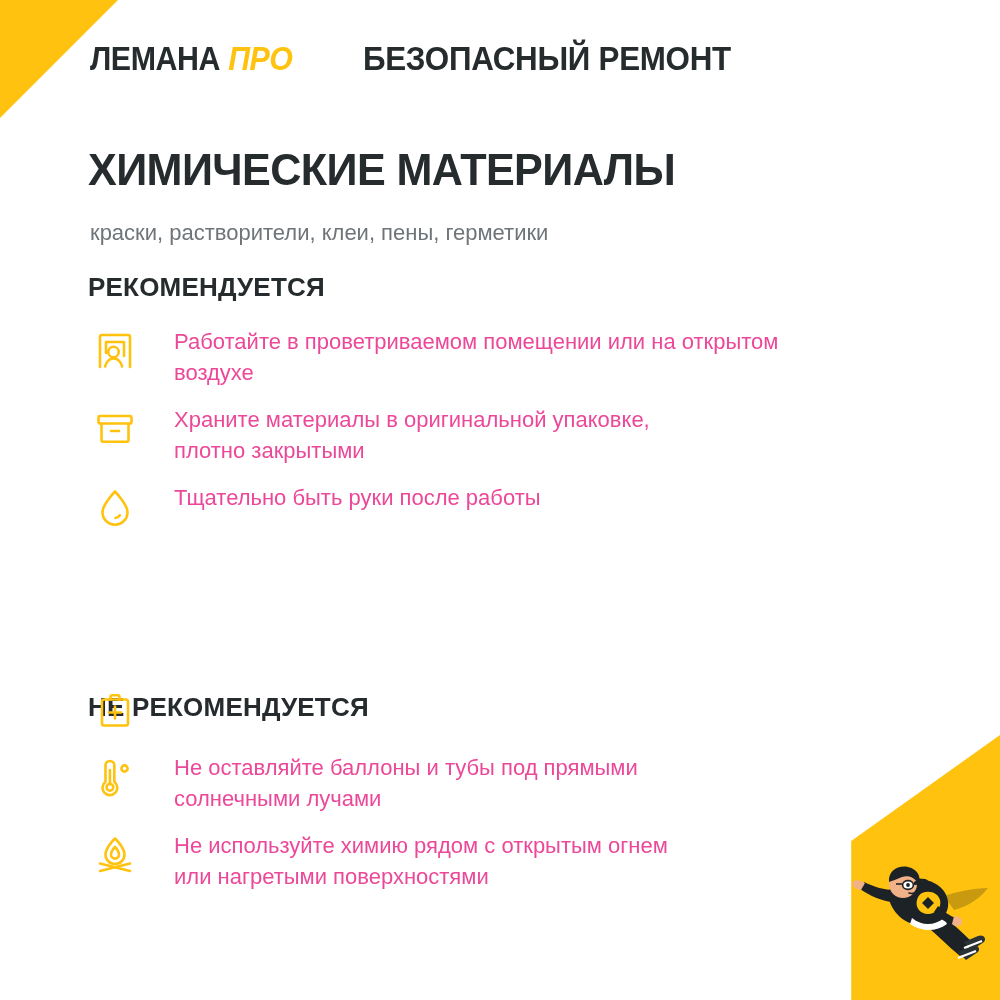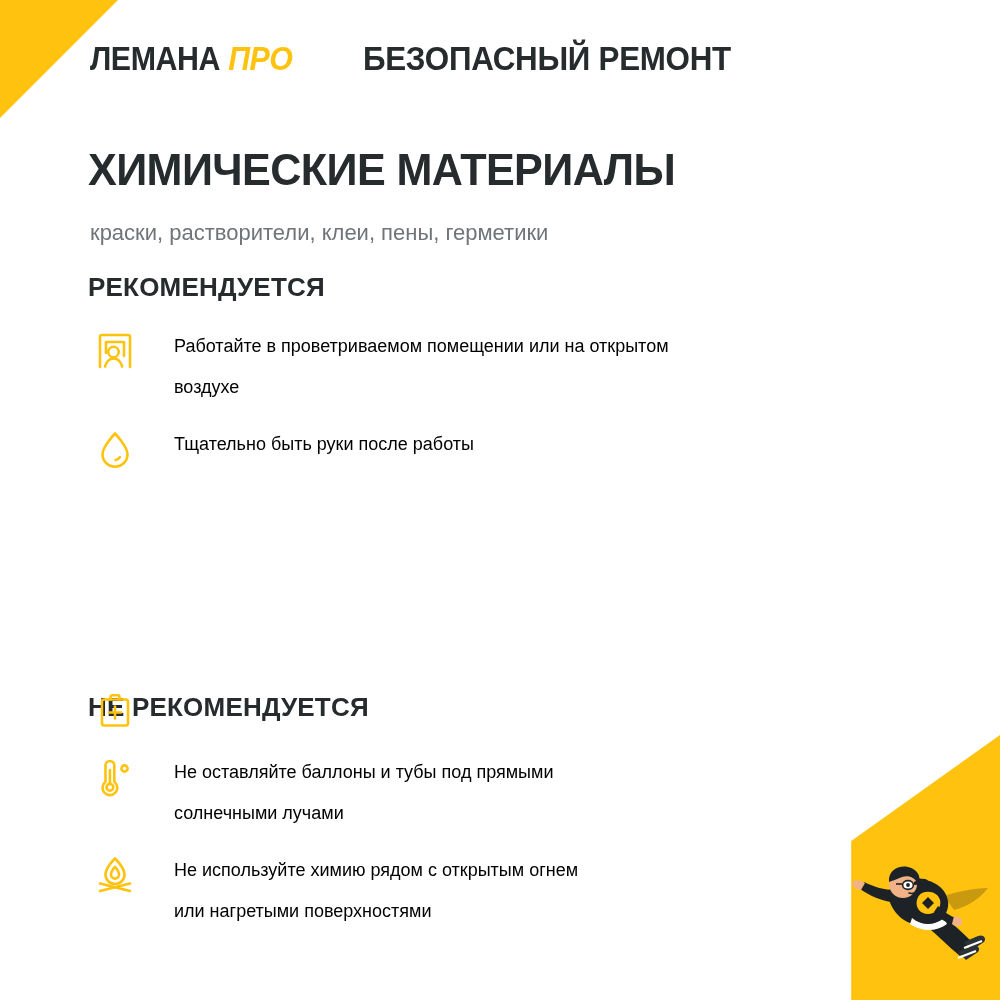--- a/index.html
+++ b/index.html
@@ -116,23 +116,23 @@
     flex: 0 0 54px;
     width: 54px;
     height: 52px;
     display: flex;
     align-items: center;
     justify-content: center;
     padding-top: 2px;
   }
   .item .icon-wrap svg { display: block; }
   .item .item-text {
-    font-size: 18px;
-    line-height: 41px;
-    color: #000000;
+    font-size: 22px;
+    line-height: 31px;
+    color: #ec4899;
     padding-left: 32px;
     padding-top: 2px;
     white-space: pre-line;
   }
 
   
   .mascot {
     position: absolute;
     left: 852px;
     top: 862px;
@@ -168,20 +168,31 @@
           <path d="M11 22 V11 h18 v14"></path>
           <circle cx="18.5" cy="21" r="5.2"></circle>
           <path d="M10 35.5 c1.6-5.2 5-8 8.6-8 s7 2.8 8.6 8"></path>
         </svg>
       </span>
       <span class="item-text">Работайте в проветриваемом помещении или на открытом
 воздухе</span>
     </div>
 
 
+    <div class="item">
+      <span class="icon-wrap">
+        <svg width="40" height="40" viewBox="0 0 40 40" fill="none" stroke="#FFC20E" stroke-width="2.6" stroke-linecap="round" stroke-linejoin="round">
+          <rect x="3.5" y="7" width="33" height="7.5" rx="1.6"></rect>
+          <path d="M6.5 14.5 V31 a1.8 1.8 0 0 0 1.8 1.8 h23.4 A1.8 1.8 0 0 0 33.5 31 V14.5"></path>
+          <path d="M16 22 h8"></path>
+        </svg>
+      </span>
+      <span class="item-text">Храните материалы в оригинальной упаковке,
+плотно закрытыми</span>
+    </div>
 
     <div class="item">
       <span class="icon-wrap">
         <svg width="40" height="40" viewBox="0 0 40 40" fill="none" stroke="#FFC20E" stroke-width="2.6" stroke-linecap="round" stroke-linejoin="round">
           <path d="M20 4.5 C20 4.5 7.5 17.6 7.5 25.2 A12.5 12.5 0 0 0 32.5 25.2 C32.5 17.6 20 4.5 20 4.5 Z"></path>
           <path d="M24.8 28.2 a6.2 6.2 0 0 1 -4.3 2.8"></path>
         </svg>
       </span>
       <span class="item-text">Тщательно быть руки после работы</span>
     </div>

